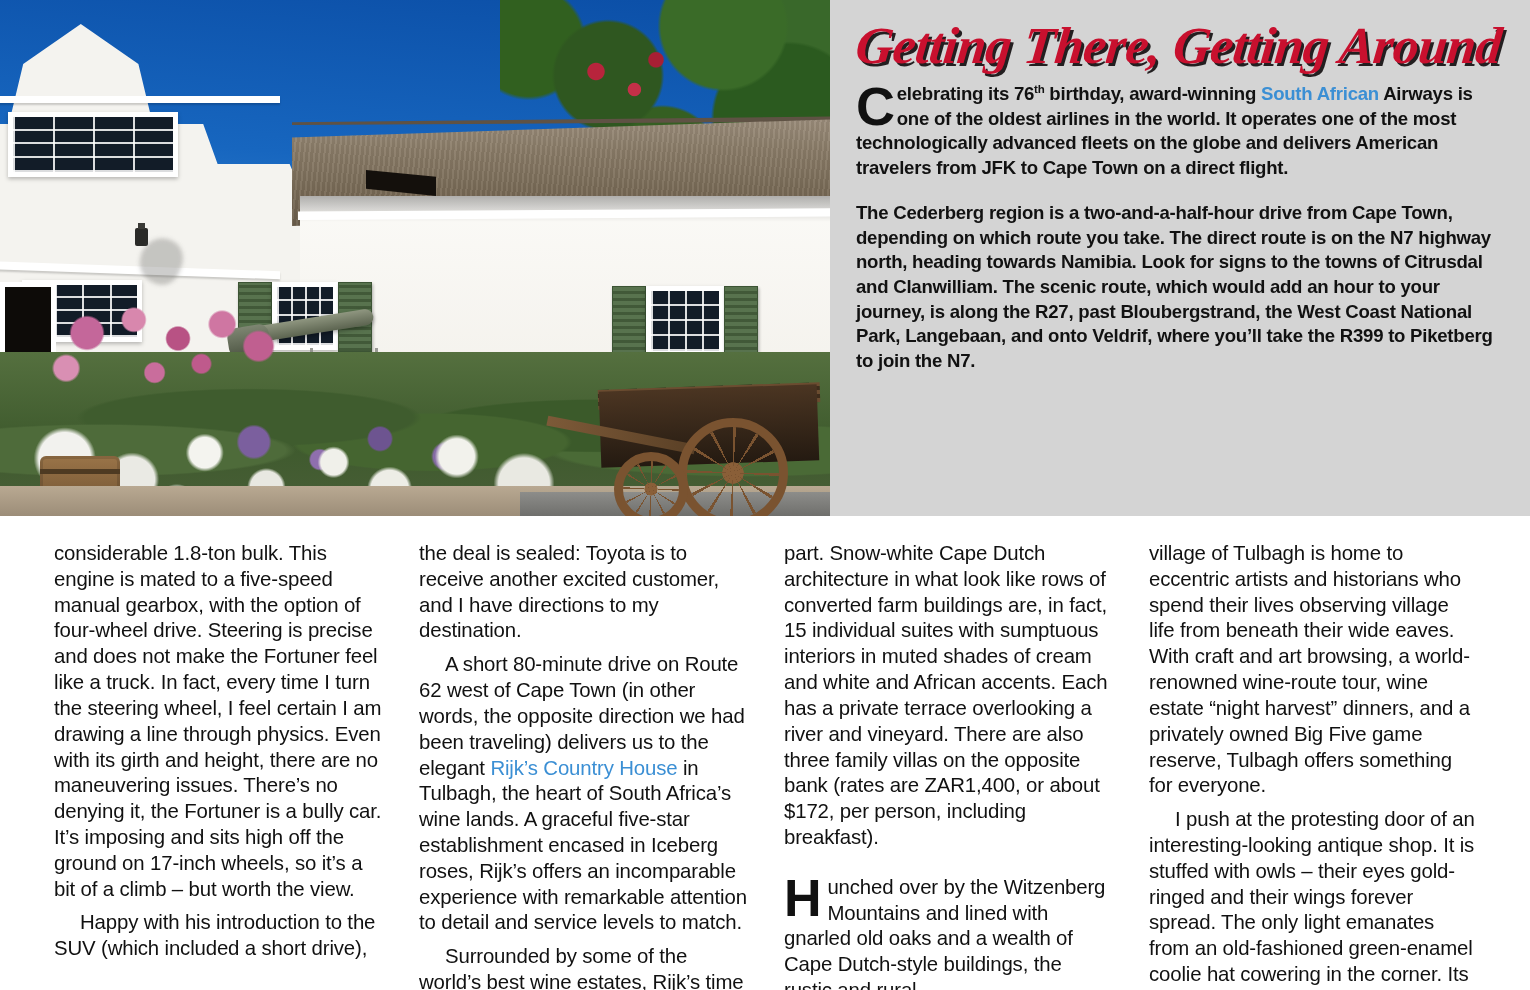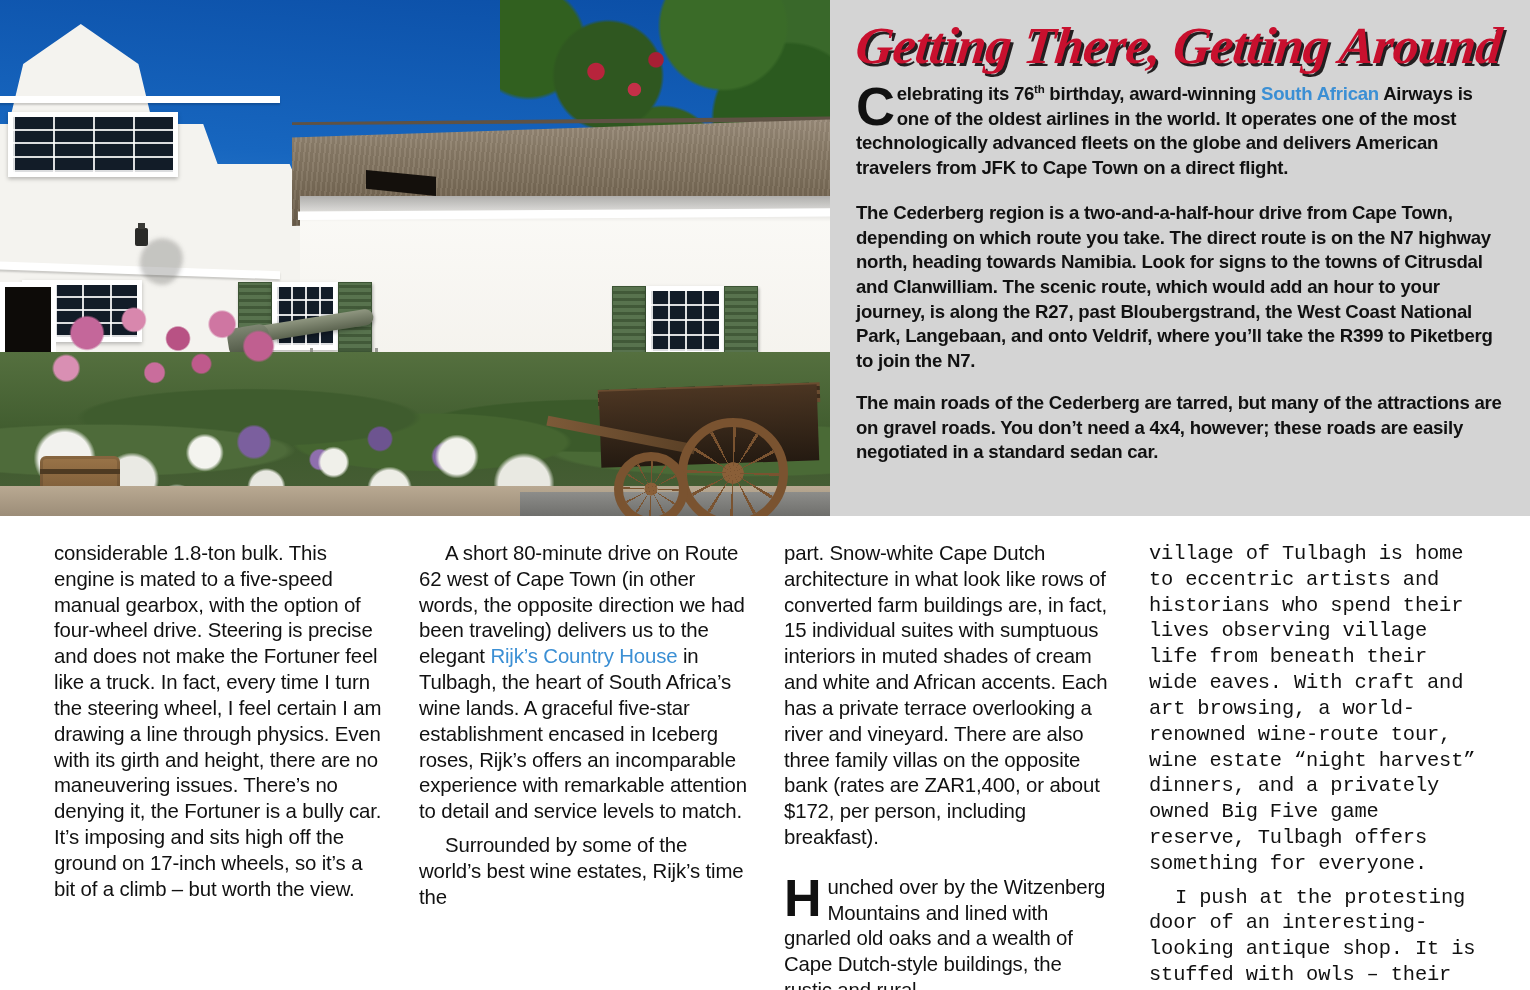--- a/index.html
+++ b/index.html
@@ -313,21 +313,21 @@
   }
   .col{
     width:346px;
     flex:0 0 346px;
     margin-right:19px;
     font-size:20.4px;
     line-height:1.265;
     color:#111111;
     letter-spacing:-0.15px;
   }
-  .col:last-child{margin-right:0;font-family:Liberation Mono, monospace;}
+  .col:last-child{margin-right:0;}
   .col p{margin:8px;}
   .col p.indent{text-indent:26px;}
   .col p.gap{margin-top:24px;}
   .dropcap-h{
     float:left;
     font-size:52px;
     line-height:40px;
     font-weight:bold;
     padding:3px 6px 0 0;
     color:#111;
@@ -404,30 +404,31 @@
     <div class="wheel" style="left:614px;top:452px;width:56px;height:56px;">
         <span class="spokes"></span>
       </div>
   </div>
 
   <div class="sidebar">
     <div class="kicker-title">Getting There, Getting Around</div>
     <div id="sidebar-body">
         <p class="sb-p first"><span class="dropcap-c">C</span><span>elebrating its 76</span><sup class="ord">th</sup><span> birthday, award-winning </span><span class="link-blue">South African</span><span> Airways is one of the oldest airlines in the world. It operates one of the most technologically advanced fleets on the globe and delivers American travelers from JFK to Cape Town on a direct flight.</span></p>
         <p class="sb-p"><span> The Cederberg region is a two-and-a-half-hour drive from Cape Town, depending on which route you take. The direct route is on the N7 highway north, heading towards Namibia. Look for signs to the towns of Citrusdal and Clanwilliam. The scenic route, which would add an hour to your journey, is along the R27, past Bloubergstrand, the West Coast National Park, Langebaan, and onto Veldrif, where you’ll take the R399 to Piketberg to join the N7.</span></p>
-        <p class="sb-p"><span> The main roads of the Cederberg are tarred, but many of the attractions are on gravel roads. You don’t need a 4x4, however; these roads are easily negotiated in a standard sedan car.</span></p>
       </div>
   </div>
 </div>
 
 <div class="body-cols" id="body-cols">
     <div class="col">
       <p class=""><span>considerable 1.8-ton bulk. This engine is mated to a five-speed manual gearbox, with the option of four-wheel drive. Steering is precise and does not make the Fortuner feel like a truck. In fact, every time I turn the steering wheel, I feel certain I am drawing a line through physics. Even with its girth and height, there are no maneuvering issues. There’s no denying it, the Fortuner is a bully car. It’s imposing and sits high off the ground on 17-inch wheels, so it’s a bit of a climb – but worth the view.</span></p>
+      <p class="indent "><span>Happy with his introduction to the SUV (which included a short drive),</span></p>
     </div>
     <div class="col">
+      <p class=""><span>the deal is sealed: Toyota is to receive another excited customer, and I have directions to my destination.</span></p>
       <p class="indent "><span>A short 80-minute drive on Route 62 west of Cape Town (in other words, the opposite direction we had been traveling) delivers us to the elegant </span><span class="link-blue">Rijk’s Country House</span><span> in Tulbagh, the heart of South Africa’s wine lands. A graceful five-star establishment encased in Iceberg roses, Rijk’s offers an incomparable experience with remarkable attention to detail and service levels to match.</span></p>
       <p class="indent "><span>Surrounded by some of the world’s best wine estates, Rijk’s time the</span></p>
     </div>
     <div class="col">
       <p class=""><span>part. Snow-white Cape Dutch architecture in what look like rows of converted farm buildings are, in fact, 15 individual suites with sumptuous interiors in muted shades of cream and white and African accents. Each has a private terrace overlooking a river and vineyard. There are also three family villas on the opposite bank (rates are ZAR1,400, or about $172, per person, including breakfast).</span></p>
       <p class="gap"><span class="dropcap-h">H</span><span>unched over by the Witzenberg Mountains and lined with gnarled old oaks and a wealth of Cape Dutch-style buildings, the rustic and rural</span></p>
     </div>
     <div class="col">
       <p class=""><span>village of Tulbagh is home to eccentric artists and historians who spend their lives observing village life from beneath their wide eaves. With craft and art browsing, a world-renowned wine-route tour, wine estate “night harvest” dinners, and a privately owned Big Five game reserve, Tulbagh offers something for everyone.</span></p>
       <p class="indent "><span>I push at the protesting door of an interesting-looking antique shop. It is stuffed with owls – their eyes gold-ringed and their wings forever spread. The only light emanates from an old-fashioned green-enamel coolie hat cowering in the corner. Its glow of</span></p>

